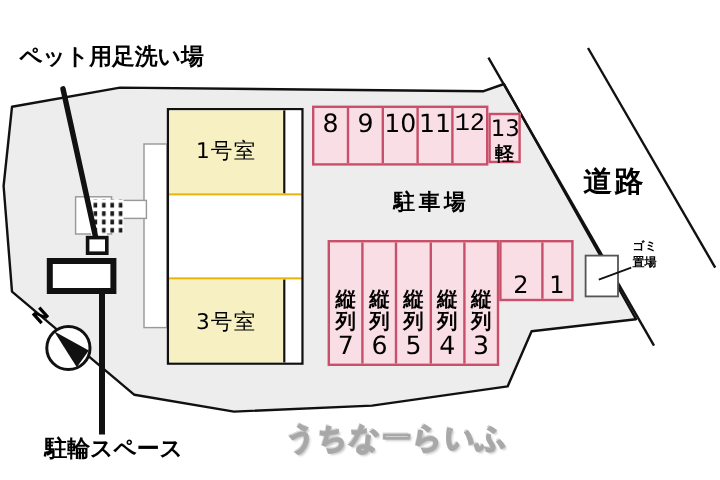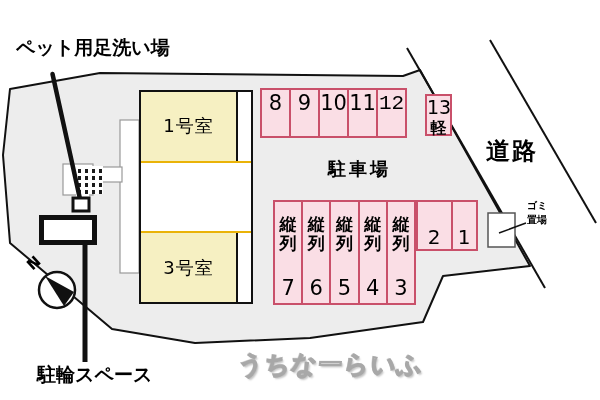--- a/index.html
+++ b/index.html
@@ -22,21 +22,21 @@
 
   
   .prow{background:#fadee5;border:2px solid #c9506a;display:flex;}
   .pcell{flex:1;border-right:2px solid #c9506a;text-align:center;}
   .pcell:last-child{border-right:none;font-family:Liberation Mono, monospace;}
   .pnum-top{font-size:21px;line-height:1;padding-top:3px;}
   .kei-box{background:#fadee5;border:2px solid #c9506a;text-align:center;line-height:1;}
   .kei-num{font-size:19px;padding-top:2px;}
   .kei-type{font-size:16px;font-weight:bold;padding-top:3px;}
   .tcell{flex:1;border-right:2px solid #c9506a;display:flex;flex-direction:column;
-         align-items:center;justify-content:space-between;}
+         align-items:center;justify-content:flex-end;}
   .tcell:last-child{border-right:none;}
   .tandem-label{font-size:17px;font-weight:bold;line-height:1.1;width:18px;
                 margin-top:13px;text-align:center;overflow-wrap:anywhere;word-break:break-all;}
   .tandem-num{font-size:21px;line-height:1;margin-bottom:4px;}
   .fcell{border-right:2px solid #c9506a;display:flex;align-items:flex-end;
          justify-content:center;font-size:20px;line-height:1;padding-bottom:2px;}
   .fcell:last-child{border-right:none;}
 
   .watermark{
     z-index:4;font-size:25px;font-weight:bold;color:#ffffff;
@@ -99,21 +99,21 @@
   </div>
 
   <div class="abs prow" style="left:260px;top:88px;width:147px;height:50px;">
     <div class="pcell pnum-top">8</div>
     <div class="pcell pnum-top">9</div>
     <div class="pcell pnum-top">10</div>
     <div class="pcell pnum-top">11</div>
     <div class="pcell pnum-top">12</div>
   </div>
 
-  <div class="abs kei-box" style="left:425px;top:94px;width:27px;height:42px;">
+  <div class="abs kei-box" style="left:407px;top:94px;width:27px;height:42px;">
     <div class="kei-num">13</div>
     <div class="kei-type">軽</div>
   </div>
 
   <div class="abs prow" style="left:273px;top:200px;width:143px;height:105px;">
     <div class="tcell">
       <div class="tandem-label">縦列</div>
       <div class="tandem-num">7</div>
     </div>
     <div class="tcell">

